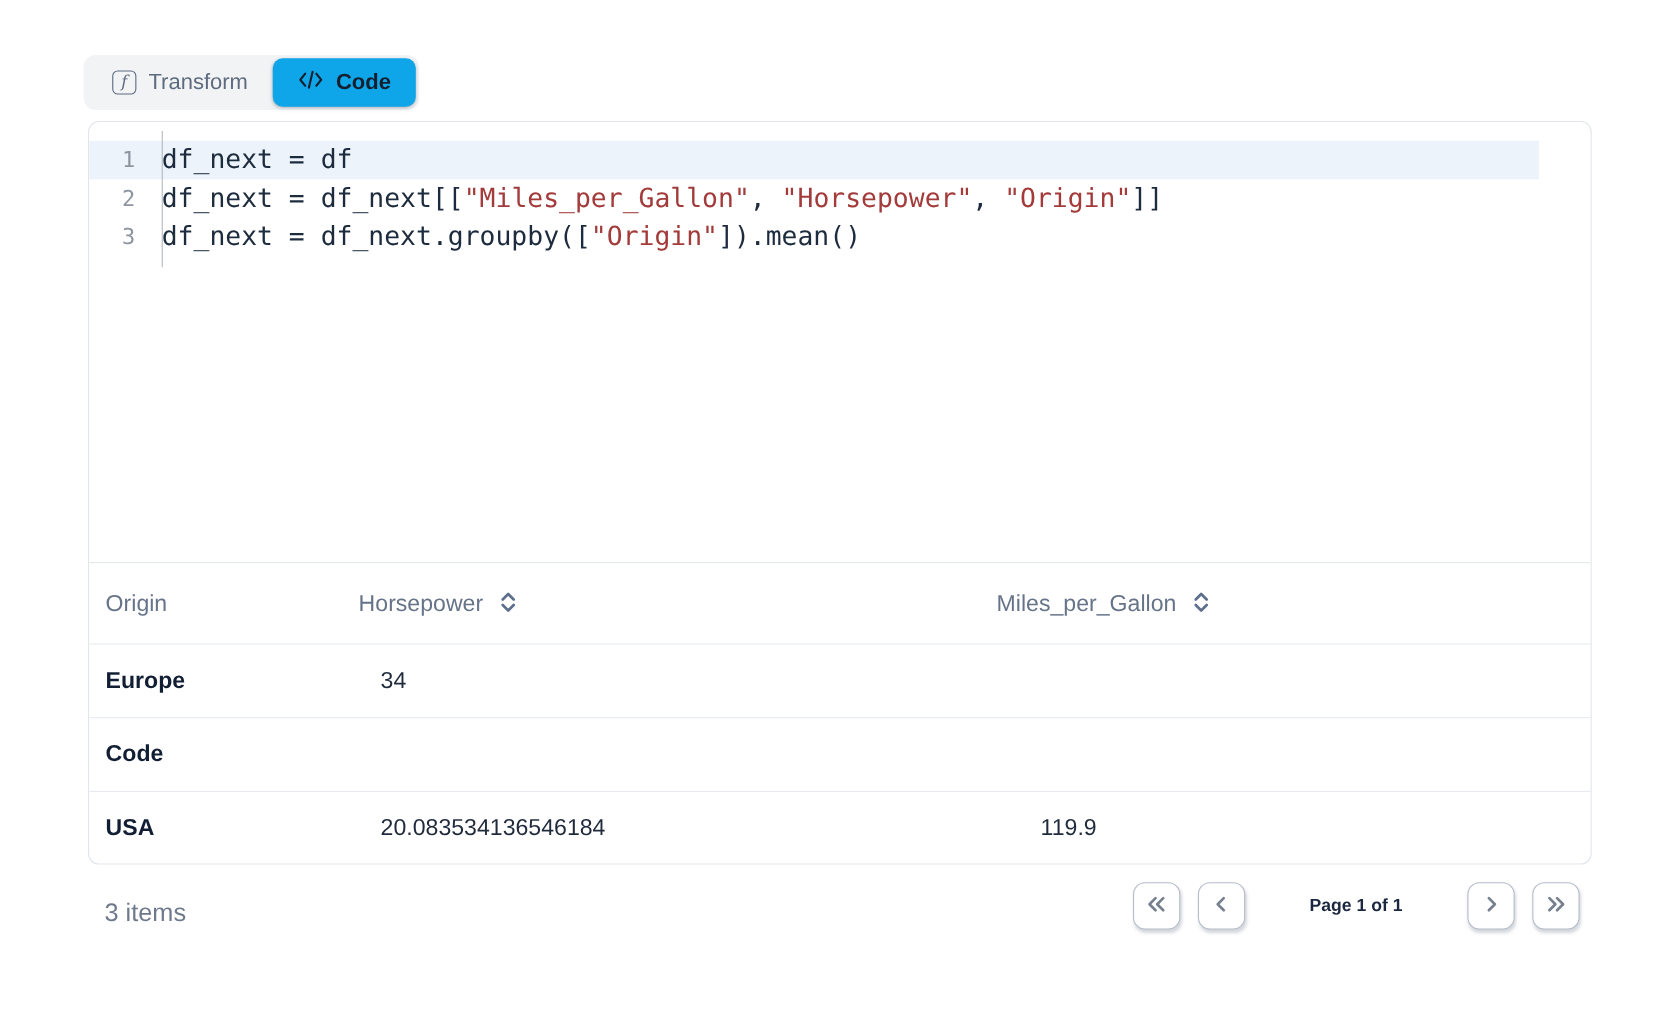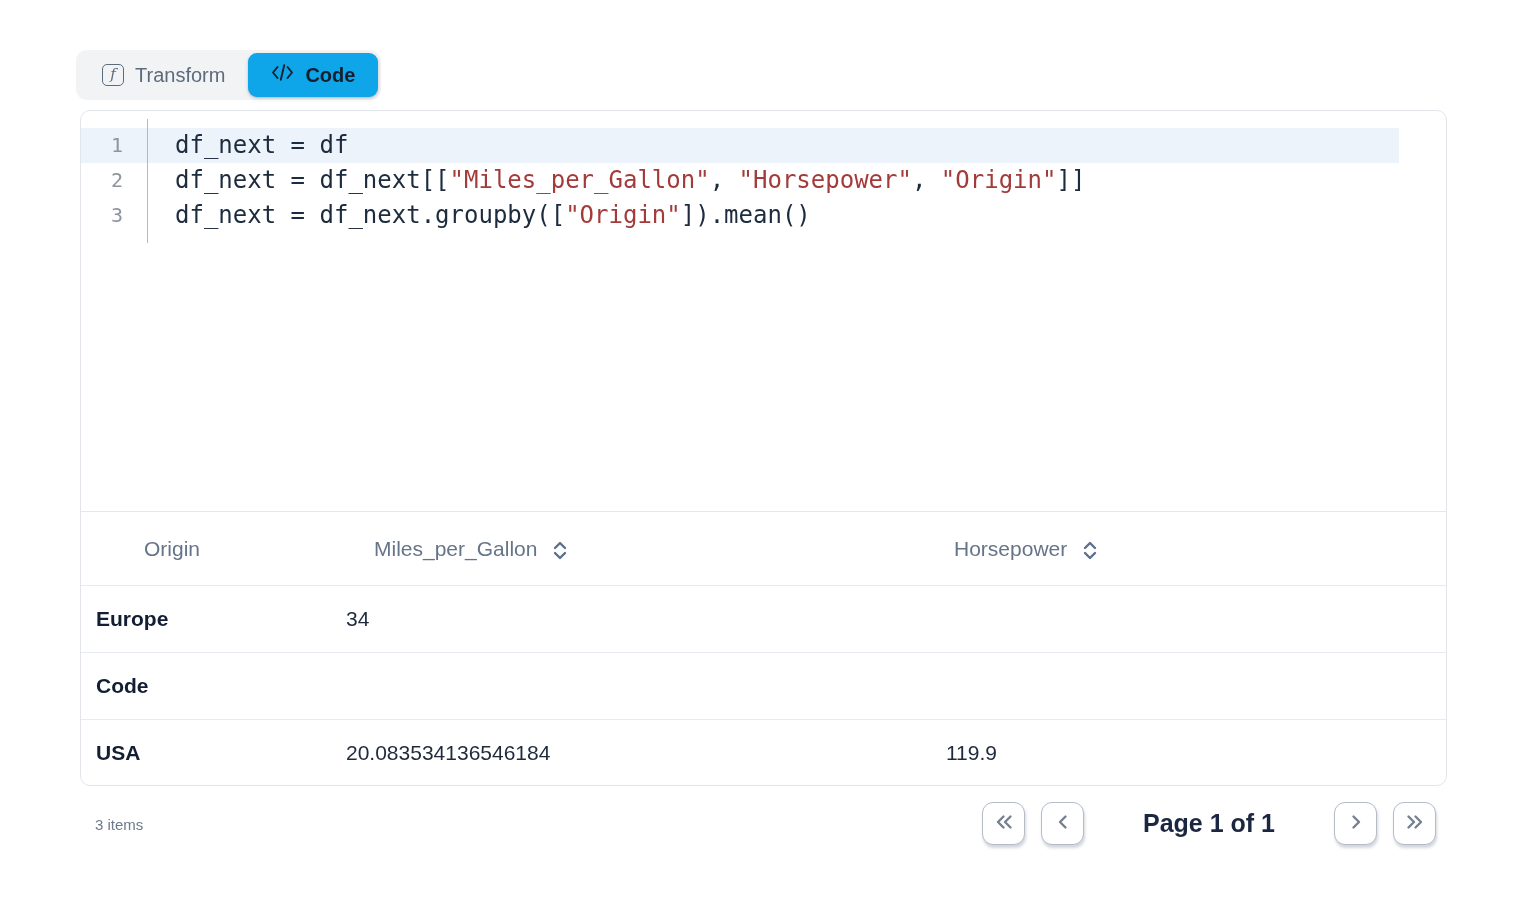--- a/index.html
+++ b/index.html
@@ -88,75 +88,75 @@
   }
   .gutter-num {
     flex: 0 0 66px;
     text-align: right;
     padding-right: 24px;
     color: #8e959f;
     font-size: 20px;
     line-height: 35px;
     user-select: none;
   }
-  .line-text { padding-left: 28px; white-space: pre; }
+  .line-text { padding-left: 0; white-space: pre; }
   .tok-string { color: #a33b3b; }
 
   
   .dtable { width: 100%; }
   .t-head, .t-row {
     display: grid;
     grid-template-columns: 230px 580px 1fr;
     align-items: center;
     padding: 0 15px;
   }
   .t-head {
     height: 74px;
     border-top: 1px solid #e4e8ee;
     color: #667489;
     font-size: 21px;
     font-weight: 500;
   }
-  .th-cell { display: flex; align-items: flex-end; gap: 15px; margin-left: 48px; }
+  .th-cell { display: flex; align-items: flex-start; gap: 15px; }
   .sort-icon { color: #5d6f8c; display: inline-flex; }
   .t-row {
     height: 67px;
     border-top: 1px solid #e7ebf0;
     font-size: 21px;
     color: #1f2a3c;
     gap: 20px;
   }
   .t-row .cell-origin { font-weight: 700; color: #121e33; }
 
   
   .footer {
     position: absolute; left: 80px; top: 786px;
     width: 1367px; height: 90px;
   }
   .items-count {
     position: absolute; left: 15px; top: 30px;
-    color: #6e7a8c; font-size: 15px;
+    color: #6e7a8c; font-size: 23px;
   }
   .pagination {
     position: absolute; right: 11px; top: 16px;
     display: flex; align-items: center;
   }
   .page-btn {
     width: 43px; height: 43px;
     background: #ffffff;
     border: 1.5px solid #b5bcc8;
     border-radius: 11px;
     display: flex; align-items: center; justify-content: center;
     color: #76808f;
     cursor: pointer;
     box-shadow: 1px 3px 3px rgba(110,120,140,0.30);
   }
   .page-btn + .page-btn { margin-left: 16px; }
   .page-label {
-    font-size: 25px; font-weight: 600; color: #1b2740;
+    font-size: 16px; font-weight: 600; color: #1b2740;
     margin: 0 59px;
     white-space: nowrap;
   }
 </style>
 </head>
 <body>
 
 <div class="segmented">
   <button class="tab">
     <span class="fn-icon">f</span>
@@ -194,37 +194,37 @@
       <span class="line-text"><span class="tok-plain">df_next = df_next.groupby([</span><span class="tok-string">"Origin"</span><span class="tok-plain">]).mean()</span></span>
     </div>
   </div>
 
   <div class="dtable">
     <div class="t-head">
       <div class="th-cell">
         <span>Origin</span>
       </div>
       <div class="th-cell">
+        <span>Horsepower</span>
+        <span class="sort-icon">
+          <svg width="16" height="21" viewBox="0 0 16 21" fill="none" stroke="currentColor" stroke-width="2.4" stroke-linecap="round" stroke-linejoin="round">
+            <path d="M3 8 L8 3 L13 8"></path>
+            <path d="M3 13 L8 18 L13 13"></path>
+          </svg>
+        </span>
+      </div>
+      <div class="th-cell">
         <span>Miles_per_Gallon</span>
         <span class="sort-icon">
           <svg width="16" height="21" viewBox="0 0 16 21" fill="none" stroke="currentColor" stroke-width="2.4" stroke-linecap="round" stroke-linejoin="round">
             <path d="M3 8 L8 3 L13 8"></path>
             <path d="M3 13 L8 18 L13 13"></path>
           </svg>
         </span>
       </div>
-      <div class="th-cell">
-        <span>Horsepower</span>
-        <span class="sort-icon">
-          <svg width="16" height="21" viewBox="0 0 16 21" fill="none" stroke="currentColor" stroke-width="2.4" stroke-linecap="round" stroke-linejoin="round">
-            <path d="M3 8 L8 3 L13 8"></path>
-            <path d="M3 13 L8 18 L13 13"></path>
-          </svg>
-        </span>
-      </div>
     </div>
 
     <div class="t-row">
       <div class="cell-origin">Europe</div>
       <div class="cell-value">34</div>
     </div>
     <div class="t-row">
       <div class="cell-origin">Code</div>
     </div>
     <div class="t-row">

